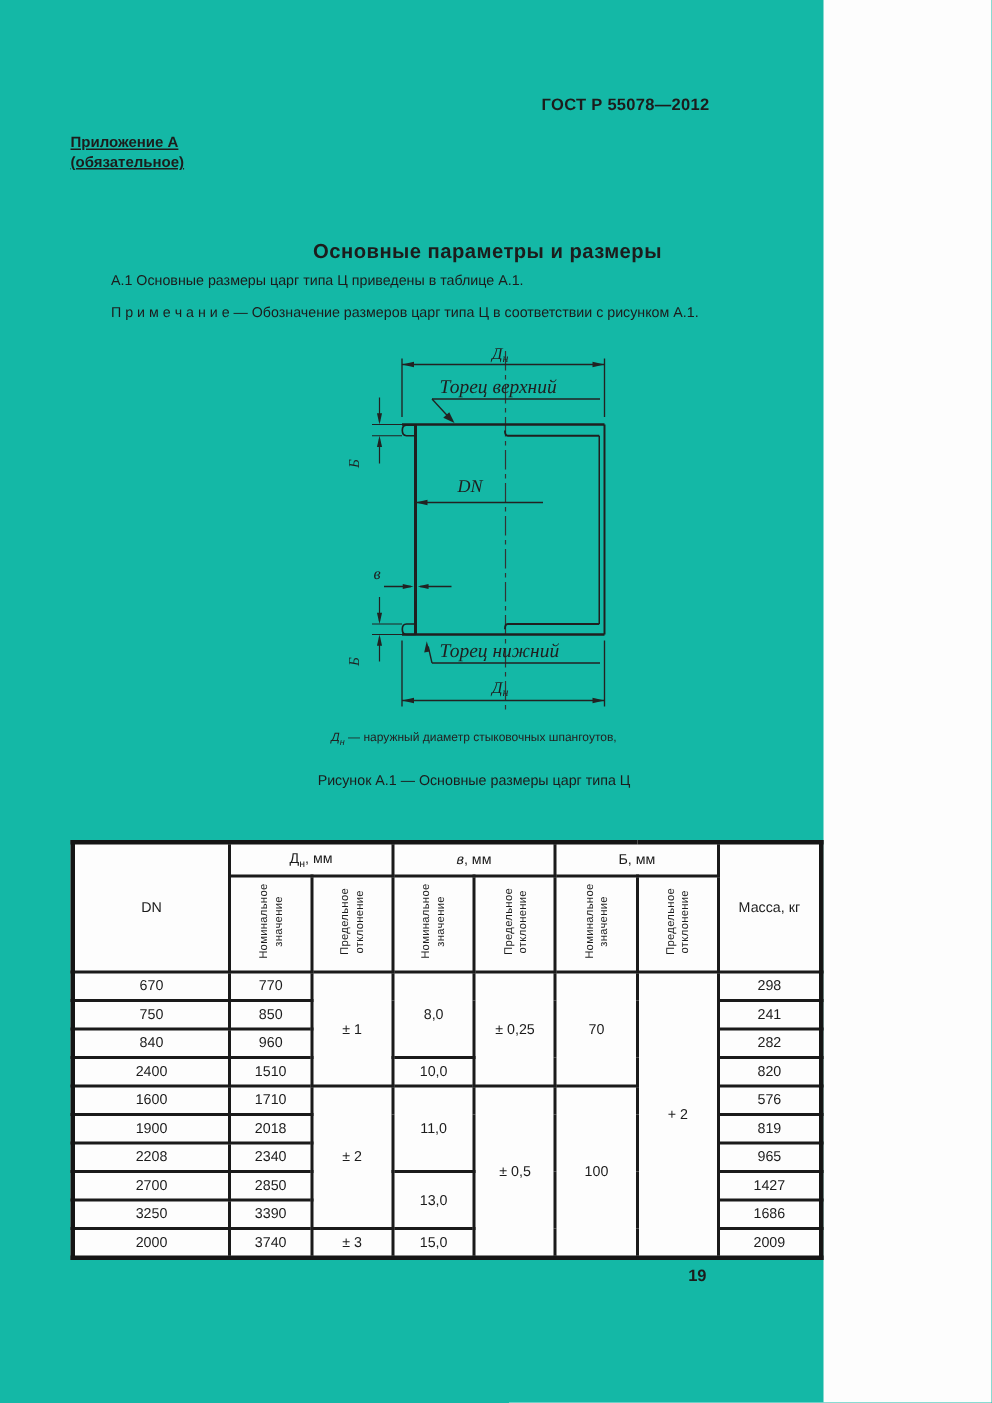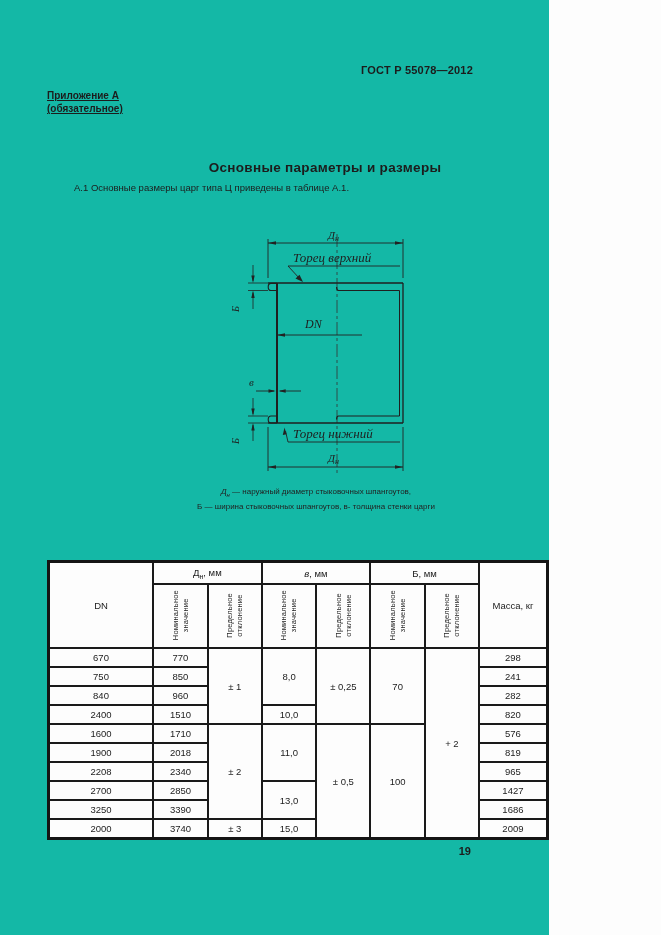--- a/index.html
+++ b/index.html
@@ -48,20 +48,21 @@
   <div class="doc-number">ГОСТ Р 55078—2012</div>
 
   <div class="appendix">
     <div>Приложение А</div>
     <div>(обязательное)</div>
   </div>
 
   <div class="main-title">Основные параметры и размеры</div>
 
   <div class="para para-a1">А.1 Основные размеры царг типа Ц приведены в таблице А.1.</div>
+  <div class="para para-note">П р и м е ч а н и е  — Обозначение размеров царг типа Ц в соответствии с рисунком А.1.</div>
 
   <div class="figure-wrap">
     <svg width="185" height="252" viewBox="0 0 185 252">
 
       <line x1="112" y1="6" x2="112" y2="246" stroke="#333" stroke-width="0.8" stroke-dasharray="13 3 3 3"></line>
 
       <g stroke="#1f1f1f" fill="none">
         <line x1="43" y1="55" x2="178" y2="55" stroke-width="1.7"></line>
         <line x1="43" y1="195" x2="178" y2="195" stroke-width="1.7"></line>
         <line x1="52" y1="55" x2="52" y2="195" stroke-width="2"></line>
@@ -139,23 +140,23 @@
         <line x1="178" y1="199" x2="178" y2="243"></line>
         <line x1="43" y1="239" x2="178" y2="239"></line>
         <polygon points="43,239 51,237.2 51,240.8" stroke="none"></polygon>
         <polygon points="178,239 170,237.2 170,240.8" stroke="none"></polygon>
       </g>
     </svg>
   </div>
 
   <div class="fig-legend">
     <div><span class="sym">Д</span><sub class="sym">н</sub><span> — наружный диаметр стыковочных шпангоутов,</span></div>
-    <div>Б — ширина стыковочных шпангоутов, в- толщина стенки царги</div>
-  </div>
-
+  </div>
+
+  <div class="fig-caption">Рисунок А.1 — Основные размеры царг типа Ц</div>
 
 
   <div class="tbl-wrap">
     <table class="gost">
       <colgroup>
         <col style="width:110px">
           <col style="width:57px">
           <col style="width:56px">
         <col style="width:57px">
           <col style="width:56px">

